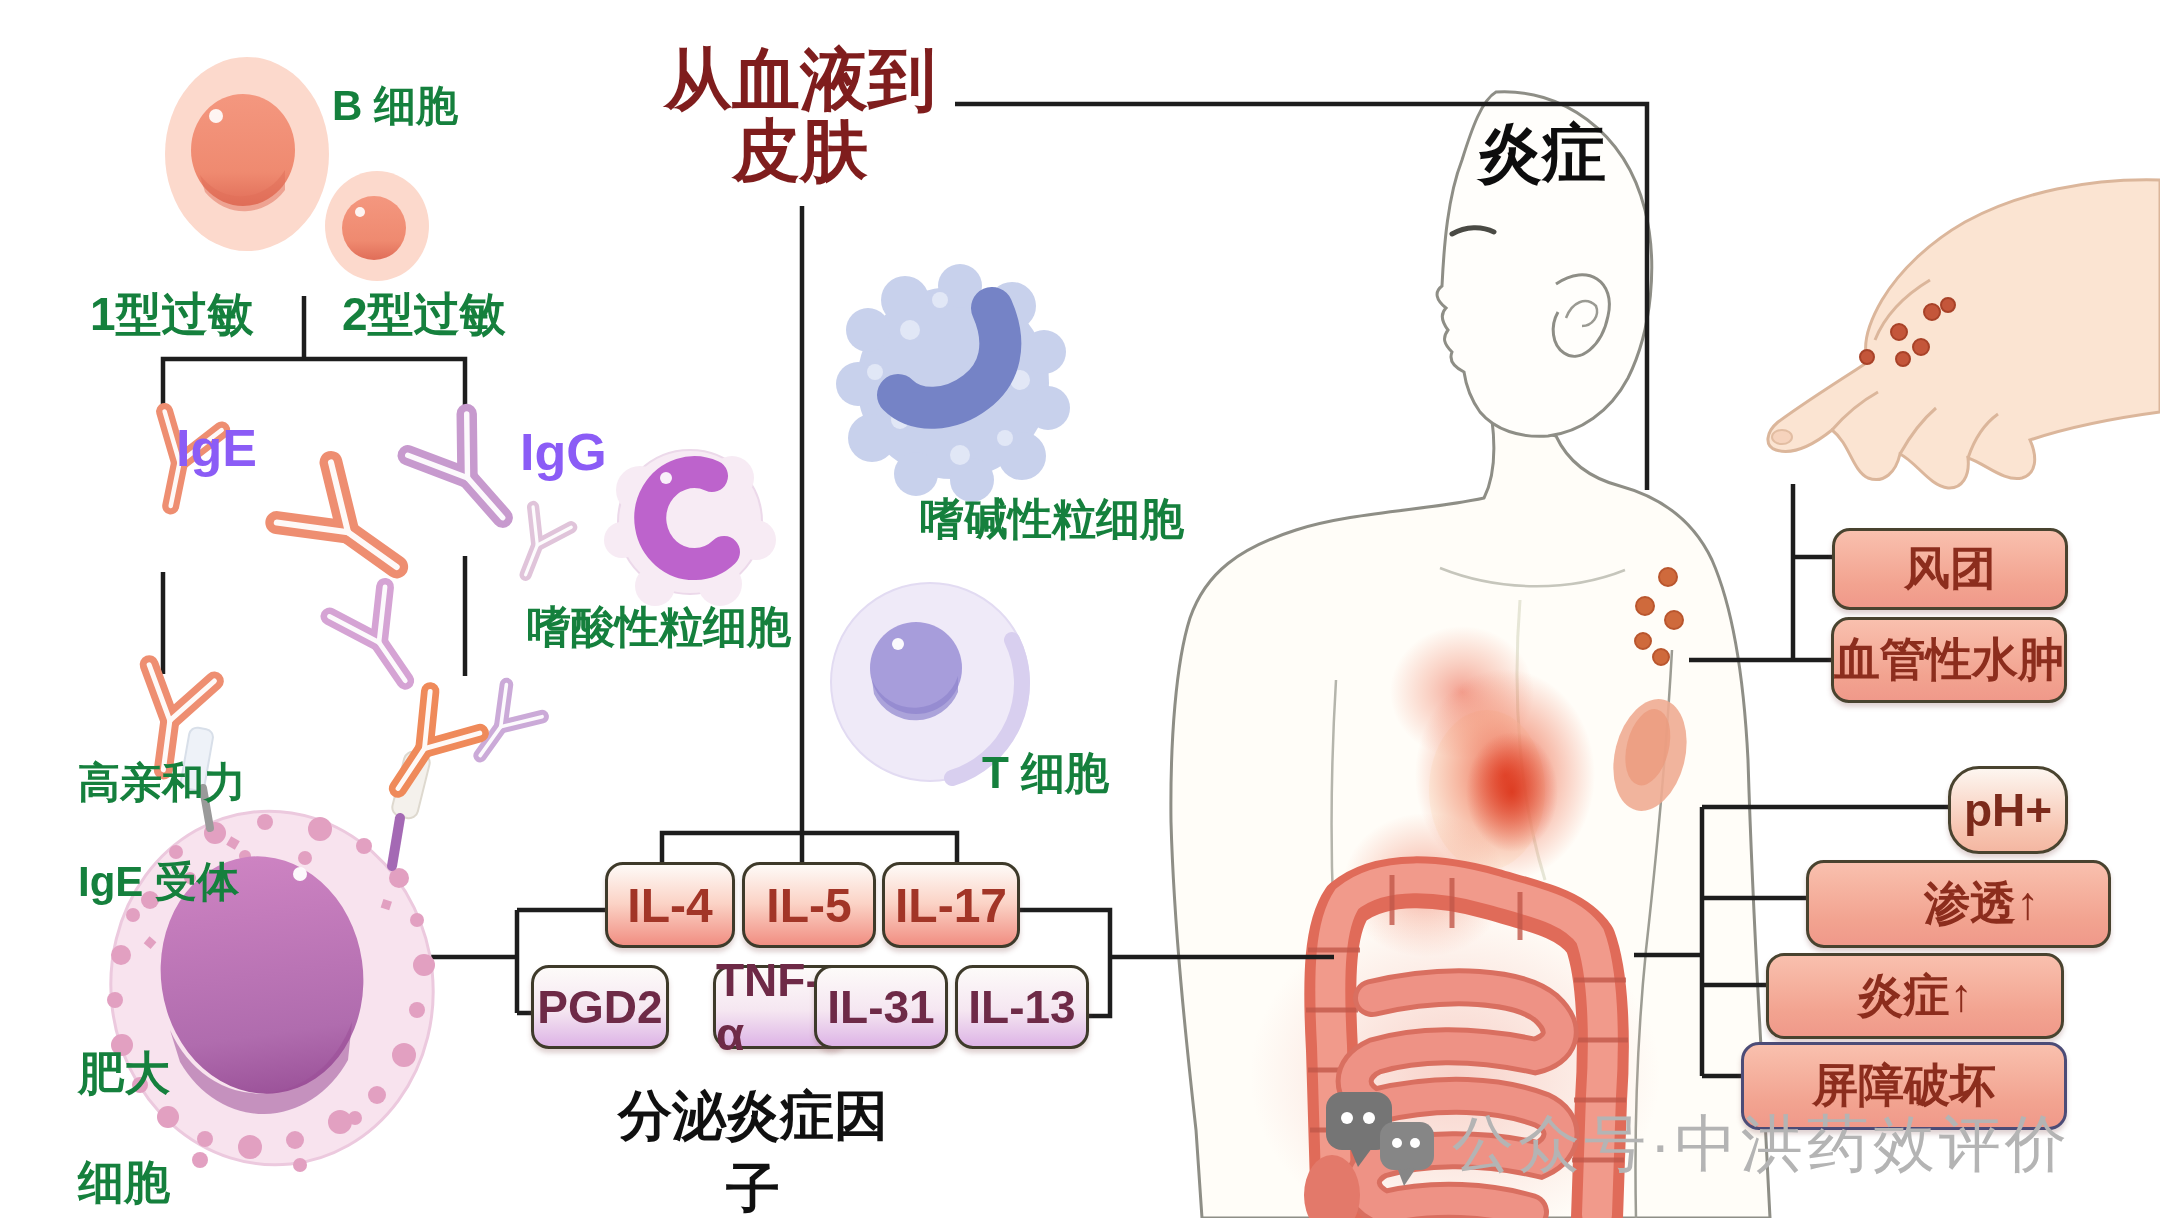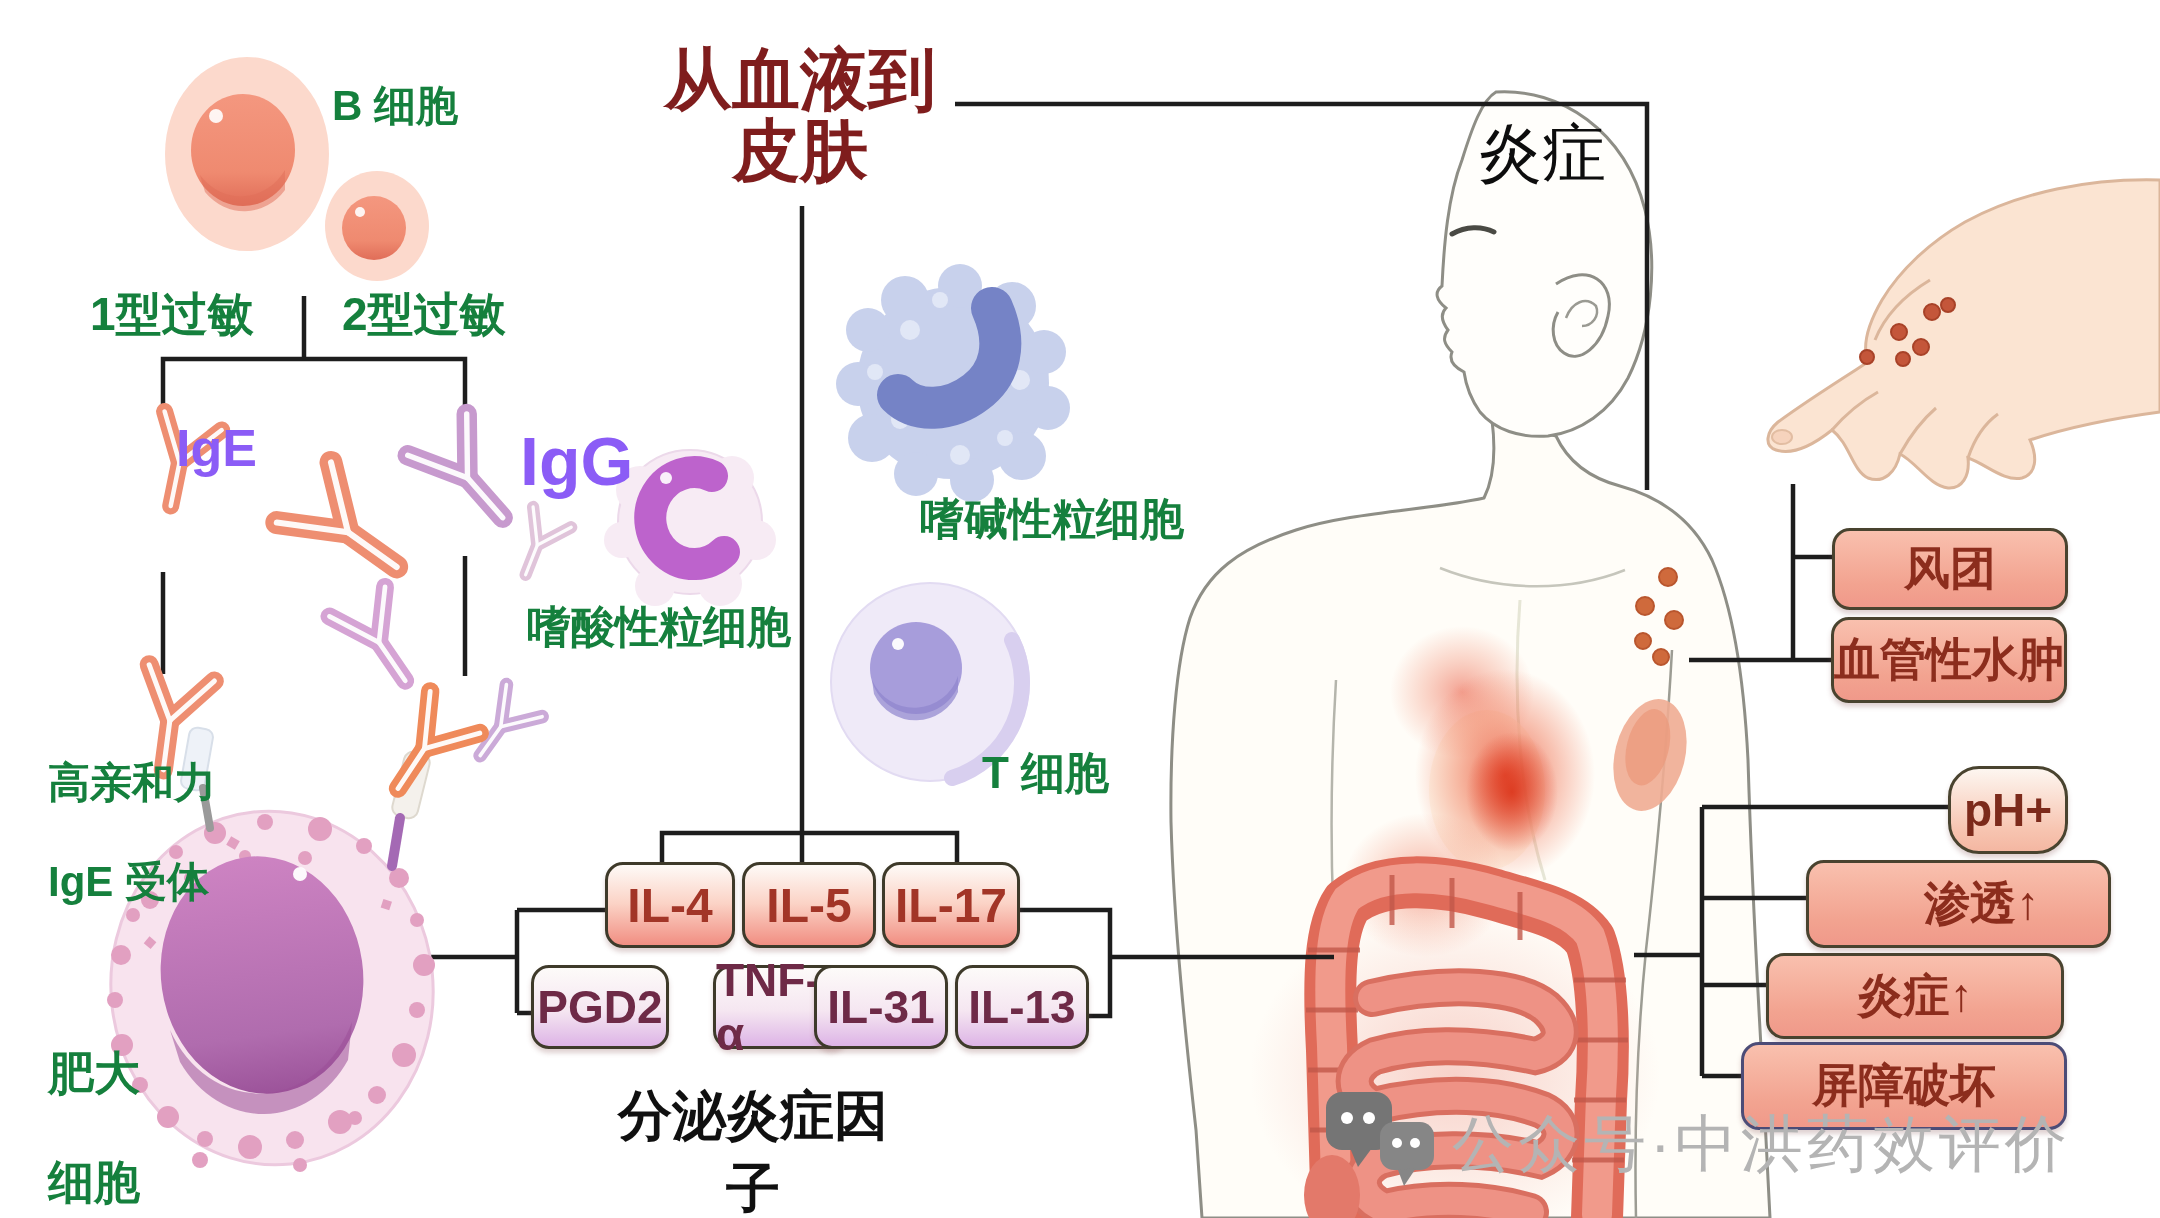--- a/index.html
+++ b/index.html
@@ -2,36 +2,36 @@
 <html><head>
 <meta charset="utf-8">
 <style>
   html,body{margin:0;padding:0;background:#e8e8e8;}
   .stage{position:relative;width:2160px;height:1218px;background:#ffffff;overflow:hidden;
          font-family:"Liberation Sans","DejaVu Sans",sans-serif;}
   .stage svg.art{position:absolute;left:0;top:0;}
   .lbl{position:absolute;white-space:nowrap;color:#15803d;font-weight:700;z-index:3;}
   .title{position:absolute;left:630px;top:44px;width:340px;text-align:center;
          font-size:68px;line-height:1.04;font-weight:900;color:#7f1d1d;z-index:3;}
-  .big{font-size:64px;font-weight:400;color:#0d0d0d;}
+  .big{font-size:64px;font-weight:700;color:#0d0d0d;}
   .serifb{font-family:Liberation Sans, sans-serif;font-weight:700;color:#8b5cf6;}
   .box{position:absolute;display:flex;align-items:center;justify-content:center;
        border:3px solid #3e3a2a;border-radius:18px;font-weight:600;z-index:3;
        box-shadow:0 4px 5px rgba(140,90,90,.28);}
   .warm{background:linear-gradient(180deg,#fefaf7 0%,#fbd3c6 48%,#f18e82 100%);color:#a23527;}
   .cool{background:linear-gradient(180deg,#fdfbf9 0%,#f5e6f1 55%,#ddb4e6 100%);color:#6e2a47;}
   .salmon{background:linear-gradient(180deg,#f9c0ae 0%,#f2a390 70%,#f0998a 100%);color:#8c2d1d;border-color:#49432f;}
   .ph{background:linear-gradient(180deg,#fdf6f0 0%,#f7c4b0 75%,#f4b7a2 100%);color:#7c2a1b;border-color:#49432f;}
   .navyb{border-color:#4c4c77;}
   .r1{font-size:48px;} .r2{font-size:46px;} .rr{font-size:46px;}
   .secr{position:absolute;left:598px;top:1080px;width:310px;text-align:center;
         font-size:54px;font-weight:900;color:#101010;z-index:3;}
   .watermark{position:absolute;left:1452px;top:1102px;font-size:62px;letter-spacing:4px;
              color:#b4b4b4;font-weight:400;z-index:4;}
-  .two{line-height:1.18;white-space:pre-line;}
+  .two{line-height:1.18;white-space:pre-line;margin-left:30px;}
 </style>
 </head>
 <body>
 
 <div class="stage">
 
 <svg class="art" width="2160" height="1218" viewBox="0 0 2160 1218">
   <defs>
     <radialGradient id="gRed" cx="50%" cy="50%" r="50%">
       <stop offset="0%" stop-color="#e53a1e" stop-opacity="0.95"></stop>
@@ -341,21 +341,21 @@
   </div>
 
   <div class="lbl big" style="left:1478px;top:110px;">炎症</div>
 
   <div class="lbl" style="left:332px;top:78px;font-size:42px;">B 细胞</div>
 
   <div class="lbl" style="left:90px;top:284px;font-size:46px;">1型过敏</div>
   <div class="lbl" style="left:342px;top:284px;font-size:46px;">2型过敏</div>
 
   <div class="lbl serifb" style="left:176px;top:418px;font-size:52px;">IgE</div>
-  <div class="lbl serifb" style="left:520px;top:422px;font-size:68px;">IgG</div>
+  <div class="lbl serifb" style="left:520px;top:422px;font-size:52px;">IgG</div>
 
   <div class="lbl" style="left:527px;top:598px;font-size:44px;">嗜酸性粒细胞</div>
   <div class="lbl" style="left:920px;top:490px;font-size:44px;">嗜碱性粒细胞</div>
   <div class="lbl" style="left:982px;top:744px;font-size:44px;">T 细胞</div>
 
   <div class="lbl two" style="left:48px;top:758px;font-size:42px;"><span>高亲和力</span><br>
     <span>IgE 受体</span></div>
 
   <div class="lbl two" style="left:48px;top:1046px;font-size:46px;"><span>肥大</span><br>
     <span>细胞</span></div>

